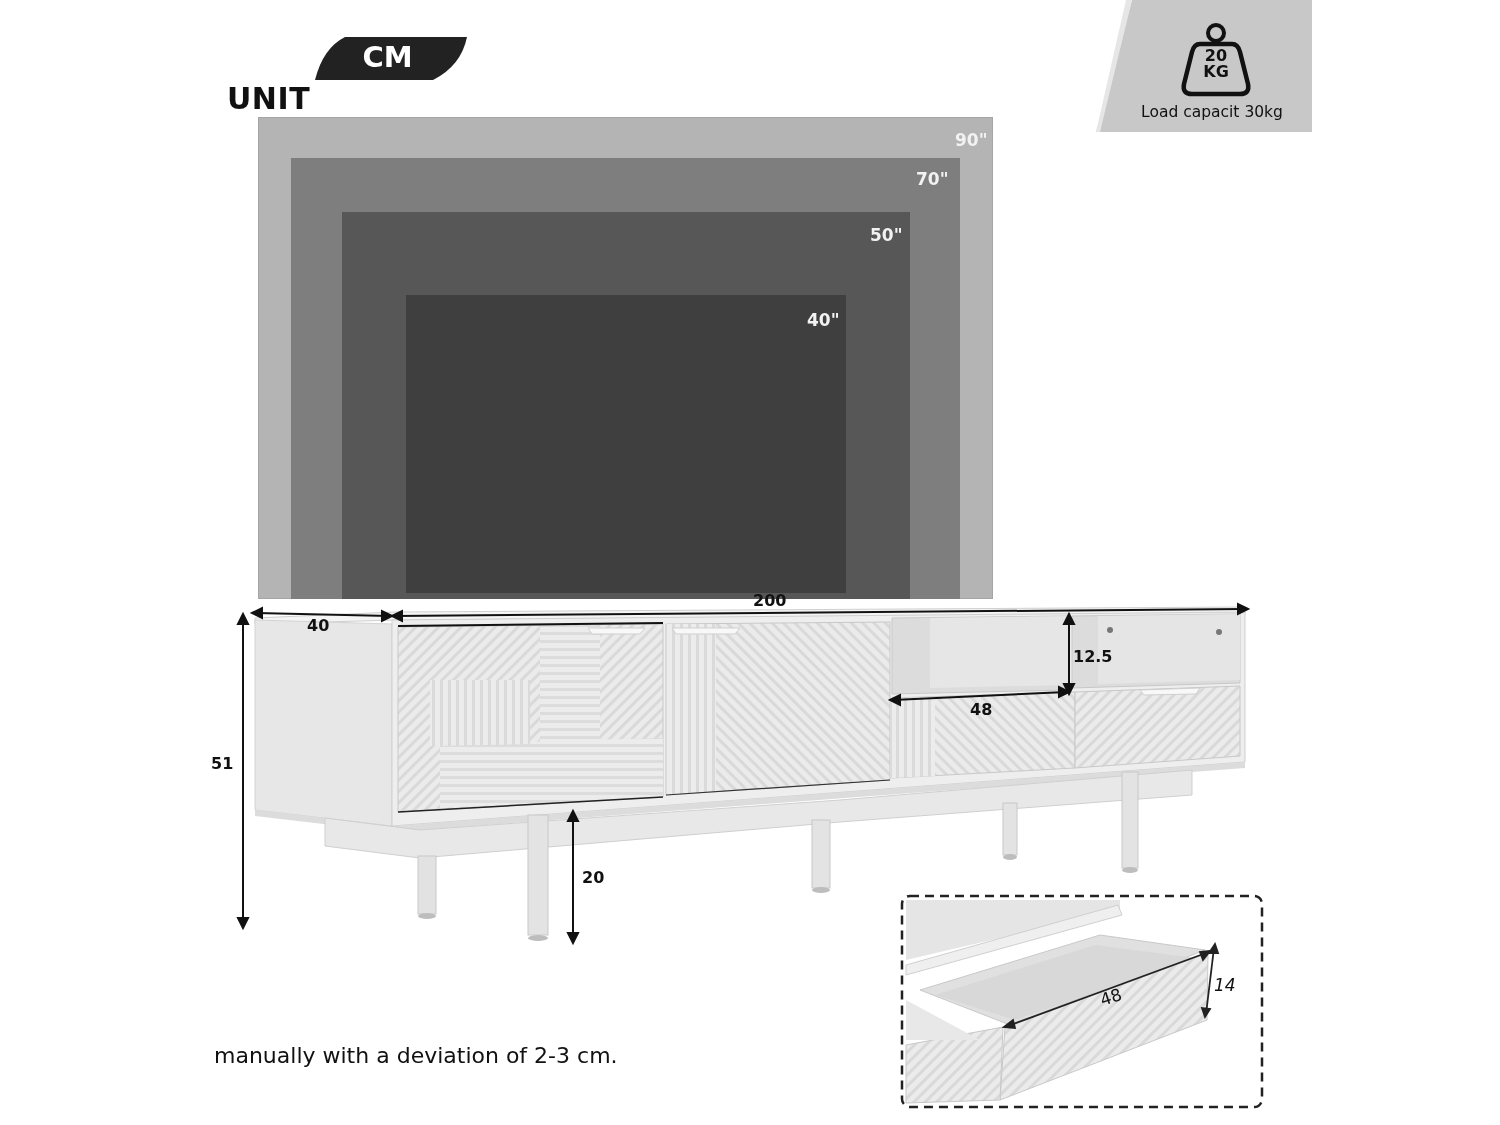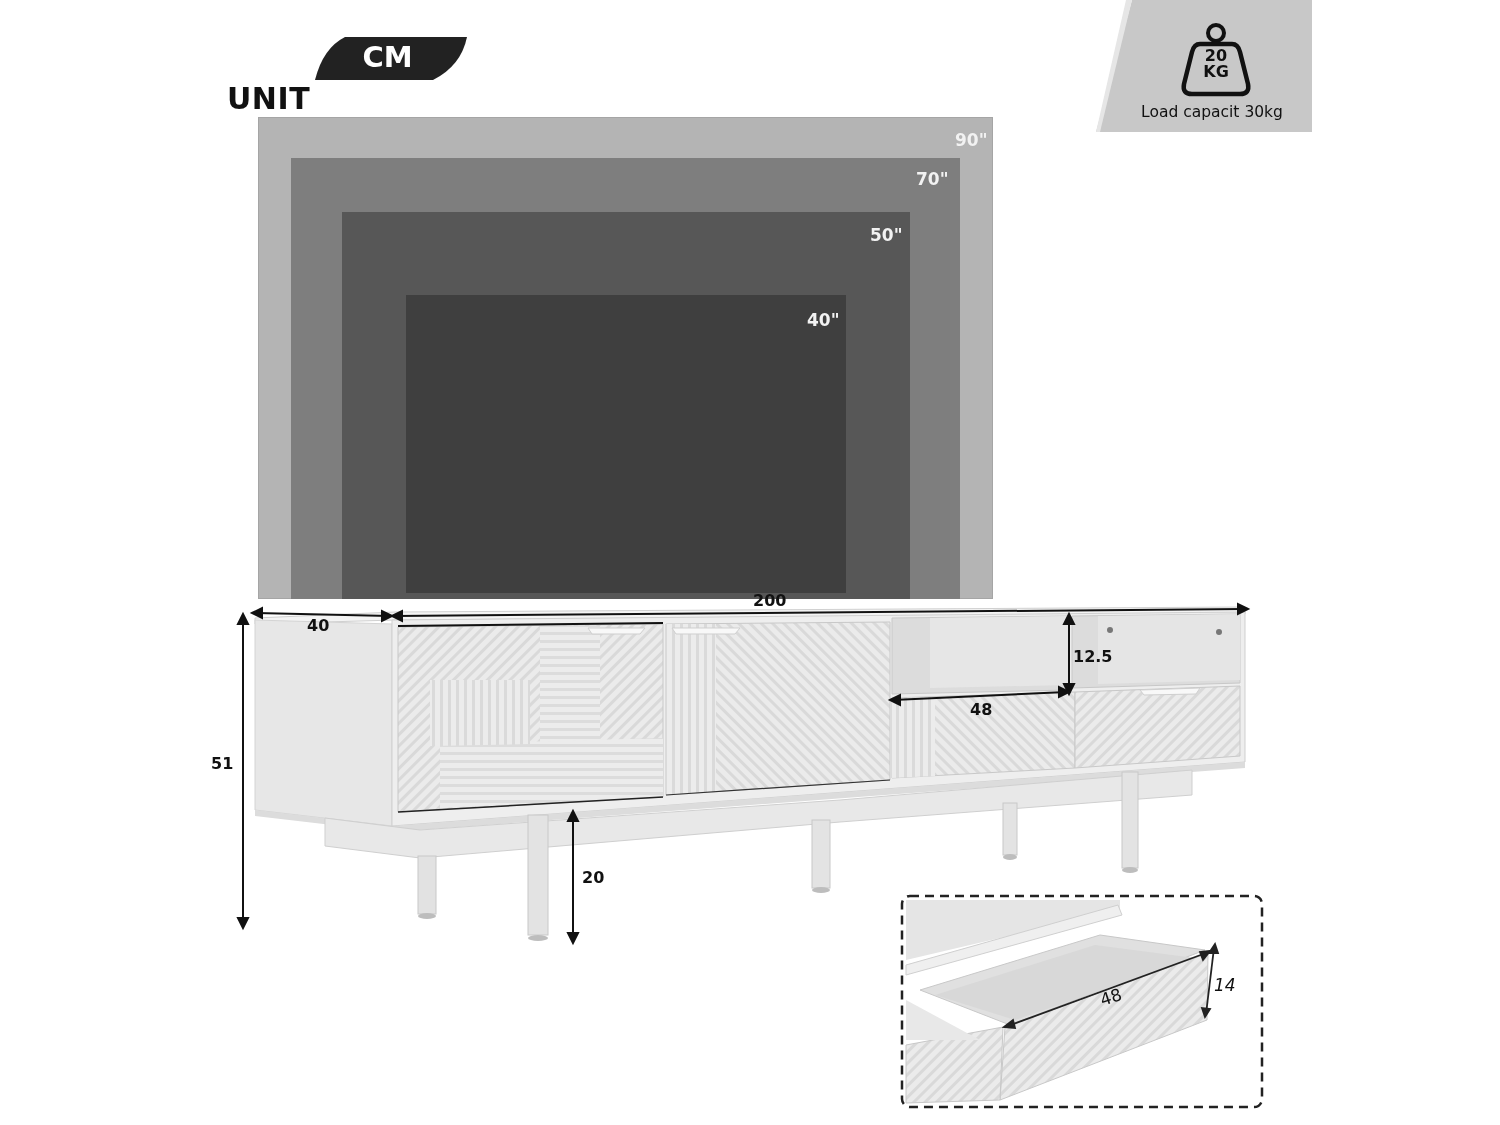--- a/index.html
+++ b/index.html
@@ -164,13 +164,14 @@
 <div class="dim" style="left:307px;top:616px;">40</div>
 <div class="dim" style="left:753px;top:591px;">200</div>
 <div class="dim" style="left:211px;top:754px;">51</div>
 <div class="dim" style="left:582px;top:868px;">20</div>
 <div class="dim" style="left:1073px;top:647px;">12.5</div>
 <div class="dim" style="left:970px;top:700px;">48</div>
 <div class="dim" style="left:1100px;top:987px;font-size:17px;font-weight:normal;transform:rotate(-18deg);">48</div>
 <div class="dim" style="left:1214px;top:975px;font-size:17px;font-weight:normal;font-style:italic;">14</div>
 
 <div class="abs note">
+  <div>manually with a deviation of 2-3 cm.</div>
 </div>
 
 </body></html>

